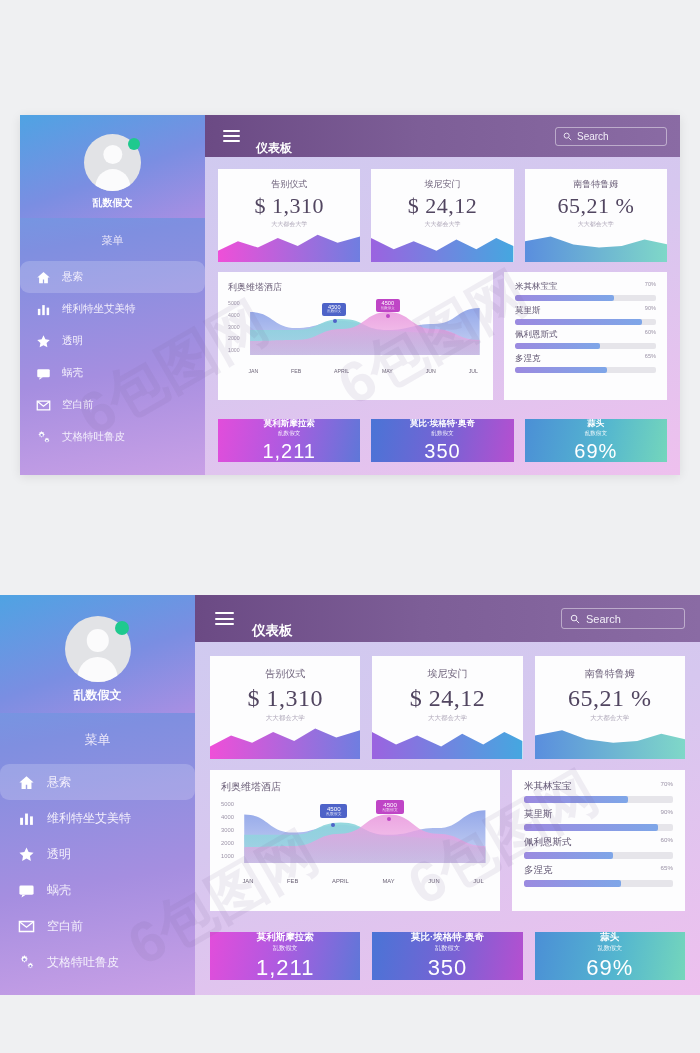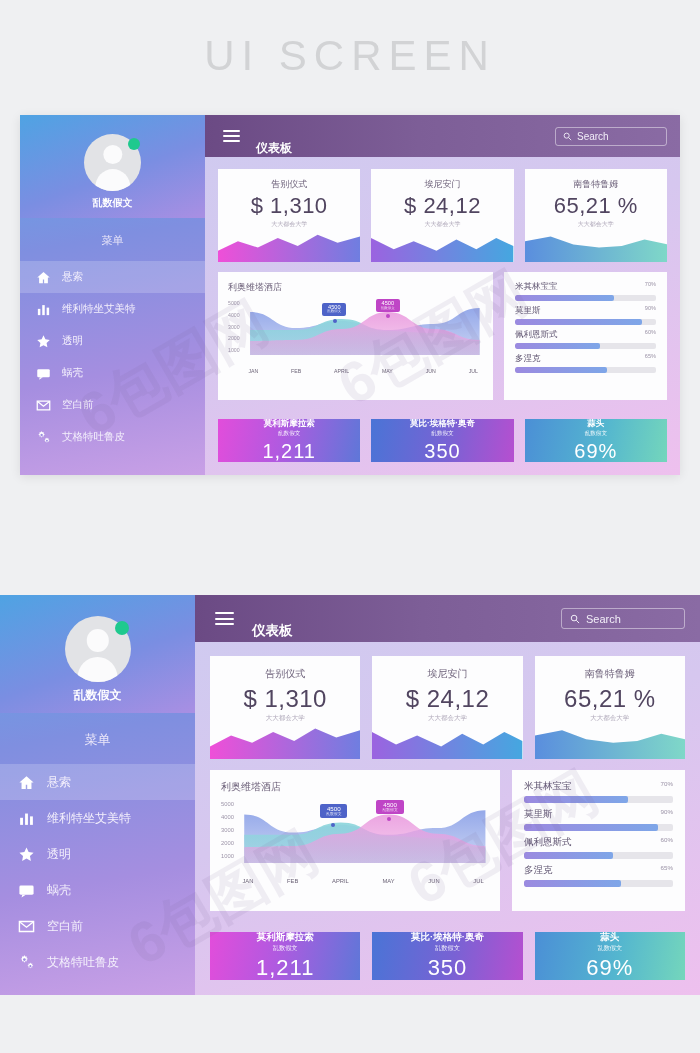--- a/index.html
+++ b/index.html
@@ -51,21 +51,21 @@
   .dash.large .status-dot { width: 14px; height: 14px; top: 5px; right: 2px; }
 
   .profile-name { color: #fff; margin-top: 5px; font-weight: 600; }
   .dash.small .profile-name { font-size: 10px; }
   .dash.large .profile-name { font-size: 12px; }
 
   .menu-label { text-align: center; color: #f0ebfa; opacity: .95; }
   .dash.small .menu-label { font-size: 11px; padding: 15px 0 13px; }
   .dash.large .menu-label { font-size: 13px; padding: 18px 0 15px; }
 
-  .nav-item { display: flex; align-items: center; color: #f4f0fc; }
+  .nav-item { display: flex; align-items: center; color: #f4f0fc; border-radius: 9px; }
   .dash.small .nav-item { height: 32px; padding-left: 16px; font-size: 10.5px; gap: 11px; }
   .dash.large .nav-item { height: 36px; padding-left: 18px; font-size: 12px; gap: 12px; }
   .nav-item.active { background: rgba(255,255,255,.19); }
   .nav-ico { flex: none; display: inline-flex; align-items: center; justify-content: center; }
   .dash.small .nav-ico { width: 15px; height: 15px; }
   .dash.large .nav-ico { width: 17px; height: 17px; }
   .nav-ico svg { width: 100%; height: 100%; fill: #ffffff; }
 
   
   .main { position: relative; flex: 1; display: flex; flex-direction: column;
@@ -96,21 +96,21 @@
   .content { flex: 1; display: flex; flex-direction: column; }
   .dash.small .content { padding: 12px 13px 13px; gap: 10px; }
   .dash.large .content { padding: 14px 15px 15px; gap: 11px; }
 
   
   .stat-row { display: flex; }
   .dash.small .stat-row { gap: 11px; height: 93px; }
   .dash.large .stat-row { gap: 12px; height: 103px; }
   .stat-card { flex: 1; background: #fdfdfe; display: flex; flex-direction: column;
                overflow: hidden; position: relative; }
-  .stat-top { flex: none; text-align: center; }
+  .stat-top { flex: none; text-align: center; font-family: Liberation Serif, serif; }
   .dash.small .stat-top { padding-top: 9px; }
   .dash.large .stat-top { padding-top: 11px; }
   .stat-title { color: #6b5f78; }
   .dash.small .stat-title { font-size: 9px; }
   .dash.large .stat-title { font-size: 10px; }
   .stat-value { color: #514560; font-weight: 400; letter-spacing: .5px; }
   .dash.small .stat-value { font-size: 22px; line-height: 28px; margin-top: 1px; }
   .dash.large .stat-value { font-size: 24px; line-height: 31px; margin-top: 2px; }
   .stat-sub { color: #b0a9ba; }
   .dash.small .stat-sub { font-size: 6px; }
@@ -188,21 +188,20 @@
 
   
   .wm { position: absolute; pointer-events: none; color: rgba(120,100,150,.10);
         font-size: 58px; font-weight: 700; transform: rotate(-30deg); user-select: none; }
 </style>
 </head>
 <body>
 
 <div class="page">
 
-  <div class="page-title">UI SCREEN</div>
 
   <div class="dash small">
     <div class="sidebar">
       <div class="profile">
         <div class="avatar-wrap">
           <div class="avatar"></div>
           <div class="status-dot"></div>
         </div>
         <div class="profile-name">乱数假文</div>
       </div>

